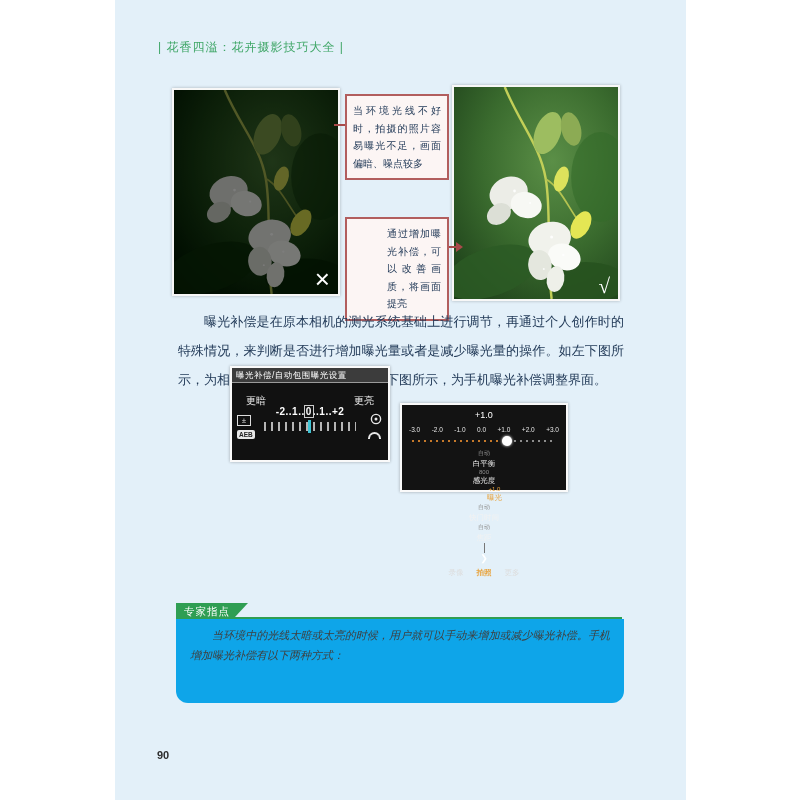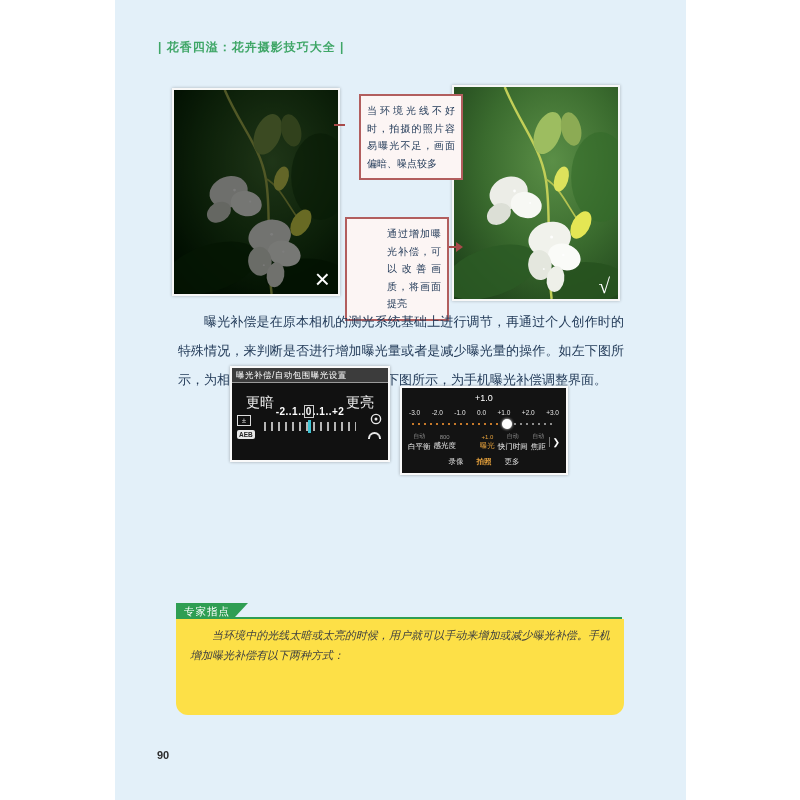--- a/index.html
+++ b/index.html
@@ -5,42 +5,42 @@
   * { margin:0; padding:0; box-sizing:border-box; }
   html,body { background:#ffffff; }
   #stage {
     position:relative; width:800px; height:800px; background:#ffffff;
     font-family:"Liberation Sans", sans-serif; overflow:hidden;
   }
   .page-bg { position:absolute; left:115px; top:0; width:571px; height:800px; background:#e3f0f9; }
 
   .header-title {
     position:absolute; left:158px; top:39px; color:#3fa667;
-    font-size:12px; font-weight:bold; letter-spacing:1px;
+    font-size:12px; font-weight:normal; letter-spacing:1px;
     font-family:"Liberation Sans", sans-serif;
   }
 
   
   .photo { position:absolute; border:2px solid #f7f7f7; box-shadow:0 0 3px rgba(0,0,0,.25); overflow:hidden; background:#0c2010; }
   .photo svg { display:block; width:100%; height:100%; }
   #photo-left  { left:172px; top:88px;  width:168px; height:208px; }
   #photo-right { left:452px; top:85px;  width:168px; height:216px; }
   #photo-left .art { filter:brightness(.5) contrast(1.1) saturate(.85); height:100%; }
   #photo-right .art { height:100%; }
   .verdict { position:absolute; right:8px; bottom:2px; color:#ffffff; line-height:1; }
   .verdict.x { font-size:26px; font-weight:400; }
   .verdict.v { font-size:21px; font-style:italic; font-family:"Liberation Serif", serif; }
 
   
   .callout {
     position:absolute; left:345px; width:104px; border:2px solid #b25e5e;
     background:#fcf5f4; color:#223a58; font-size:10px; line-height:17.5px;
     padding:6px 6px; font-family:"Liberation Serif", serif; text-align:justify;
   }
-  #callout-1 { top:94px;margin-left:14px; }
+  #callout-1 { top:94px; }
   #callout-2 { top:217px;padding-left:40px; }
   .connector { position:absolute; height:2px; background:#a84a4a; }
   #connector-1 { left:334px; top:124px; width:11px; }
   #connector-2 { left:449px; top:246px; width:8px; }
   #connector-2-head {
     position:absolute; left:456px; top:242px; width:0; height:0;
     border-left:7px solid #a84a4a; border-top:5px solid transparent; border-bottom:5px solid transparent;
   }
 
   
@@ -55,21 +55,21 @@
 
   
   #camera-ui {
     position:absolute; left:230px; top:366px; width:160px; height:96px;
     background:#111111; border:2px solid #fafafa; box-shadow:0 0 3px rgba(0,0,0,.3);
   }
   #camera-ui .titlebar {
     height:15px; background:#3c3c3c; border-bottom:1px solid #9a9a9a;
     color:#ffffff; font-size:8.5px; line-height:14px; padding-left:4px; letter-spacing:0.5px;
   }
-  .cam-label { position:absolute; color:#f0f0f0; font-size:14px; top:26px; }
+  .cam-label { position:absolute; color:#f0f0f0; font-size:10px; top:26px; }
   .cam-label.darker { left:14px; } .cam-label.brighter { right:14px; }
   .cam-scale { position:absolute; top:38px; left:0; width:100%; text-align:center; color:#ffffff; font-size:10px; font-weight:bold; letter-spacing:0.5px; }
   .cam-scale .zero { outline:1px solid #cccccc; padding:0 1px; }
   .cam-ticks {
     position:absolute; top:54px; left:50%; transform:translateX(-50%); width:92px; height:9px;
     background:repeating-linear-gradient(90deg,#b5b5b5 0 2px,transparent 2px 7px);
   }
   .cam-tick-cursor { position:absolute; left:44px; top:-2px; width:3px; height:13px; background:#3fc3d4; }
   .cam-exp-icon {
     position:absolute; left:5px; top:47px; width:14px; height:11px; border:1px solid #dddddd;
@@ -80,52 +80,52 @@
     font-size:6.5px; font-weight:bold; padding:1px 2px; border-radius:2px;
   }
   .cam-dial { position:absolute; right:6px; top:45px; }
   .cam-arc {
     position:absolute; right:7px; top:64px; width:13px; height:7px;
     border:2px solid #e8e8e8; border-bottom:none; border-radius:12px 12px 0 0;
   }
 
   
   #phone-ui {
-    position:absolute; left:400px; top:386px; width:168px; height:89px;
+    position:absolute; left:400px; top:403px; width:168px; height:89px;
     background:#131313; border:2px solid #fafafa; box-shadow:0 0 3px rgba(0,0,0,.3);
     color:#eeeeee;
   }
   .ph-value { text-align:center; margin-top:5px; font-size:9px; color:#ffffff; }
   .ph-labels { display:flex; justify-content:space-between; padding:0 7px; margin-top:6px; font-size:6.5px; color:#e5e5e5; }
   .ph-slider { position:relative; margin:3px 10px 0; height:10px; }
   .ph-track-on  { position:absolute; left:0; top:4px; width:67%; height:2px;
     background:repeating-linear-gradient(90deg,#c6792a 0 2px,transparent 2px 6px); }
   .ph-track-off { position:absolute; right:0; top:4px; width:33%; height:2px;
     background:repeating-linear-gradient(90deg,#8d8d8d 0 2px,transparent 2px 6px); }
   .ph-thumb { position:absolute; left:calc(67% - 6px); top:0; width:10px; height:10px; background:#ffffff; border-radius:50%; box-shadow:0 0 3px #ffffff; }
-  .ph-settings { display:flex; justify-content:space-between; align-items:center; padding:0 6px; margin-top:3px; }
+  .ph-settings { display:flex; justify-content:space-between; align-items:center; padding:0 6px; margin-top:3px;flex-direction:column; }
   .ph-set { text-align:center; }
   .ph-set .v { display:block; font-size:6px; color:#8f8f8f; }
   .ph-set .l { display:block; font-size:7.5px; color:#f2f2f2; margin-top:1px; white-space:nowrap; }
   .ph-set.active .v, .ph-set.active .l { color:#e8a33d;padding-left:21px; }
   .ph-sep { width:1px; height:10px; background:#777777; }
   .ph-chevron { font-size:9px; color:#ffffff; }
   .ph-modes { display:flex; justify-content:center; gap:13px; margin-top:5px; font-size:7.5px; color:#dddddd; }
   .ph-mode.active { color:#e8a33d; font-weight:bold; }
 
   
   #tips-line { position:absolute; left:176px; top:617px; width:446px; height:2px; background:#2f9e53; }
   #tips-tab {
     position:absolute; left:176px; top:603px; height:14px; background:#2f9e53; color:#ffffff;
     font-size:10.5px; line-height:16px; padding:0 18px 0 8px; letter-spacing:1px;
     clip-path:polygon(0 0, 100% 0, calc(100% - 13px) 100%, 0 100%);
   }
   #tips-box {
-    position:absolute; left:176px; top:619px; width:448px; height:96px;
-    background:#fde047; border-radius:0 0 12px 12px; padding:7px 14px 0;
+    position:absolute; left:176px; top:619px; width:448px; height:84px;
+    background:#0ea5e9; border-radius:0 0 12px 12px; padding:7px 14px 0;
     color:#3f4040; font-size:11px; line-height:19.5px; text-align:justify;
     font-family:"DejaVu Serif", serif; font-style:italic;
   }
   #tips-box p { text-indent:2em; }
 
   .page-number { position:absolute; left:157px; top:749px; font-size:11px; font-weight:bold; color:#2c2c2c; }
 </style>
 </head>
 <body>
 

